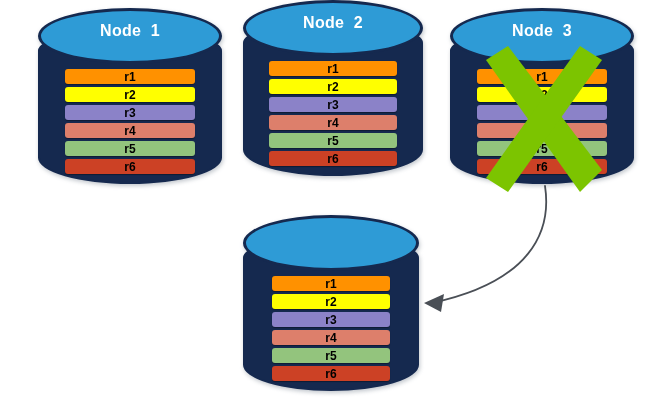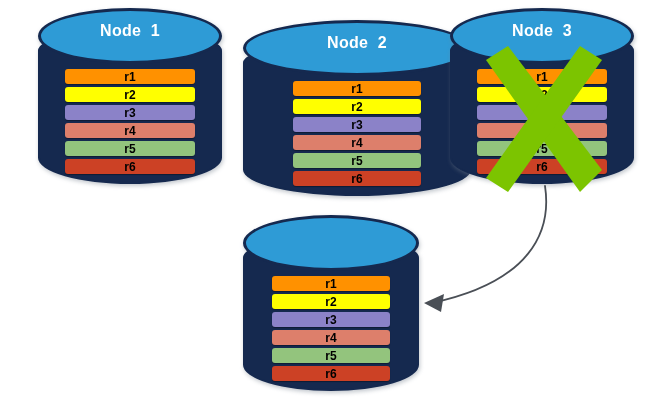--- a/index.html
+++ b/index.html
@@ -82,21 +82,21 @@
     font-weight: bold;
     font-size: 12px;
     line-height: 1;
     box-shadow: 0 1px 1px rgba(0,0,0,0.35);
   }
 
   
   #node-1 { left: 38px;  top: 8px;   width: 184px; height: 176px; }
   #node-1 .rows { top: 61px; width: 130px; }
 
-  #node-2 { left: 243px; top: 20px;   width: 180px; height: 176px; padding-left: 48px; }
+  #node-2 { left: 243px; top: 0;   width: 180px; height: 176px; }
   #node-2 .rows { top: 61px; width: 128px; }
 
   #node-3 { left: 450px; top: 8px;   width: 184px; height: 176px; }
   #node-3 .rows { top: 61px; width: 130px; }
 
   #node-4 { left: 243px; top: 215px; width: 176px; height: 176px; }
   #node-4 .rows { top: 61px; width: 118px; }
 
   
   #failure-x {

